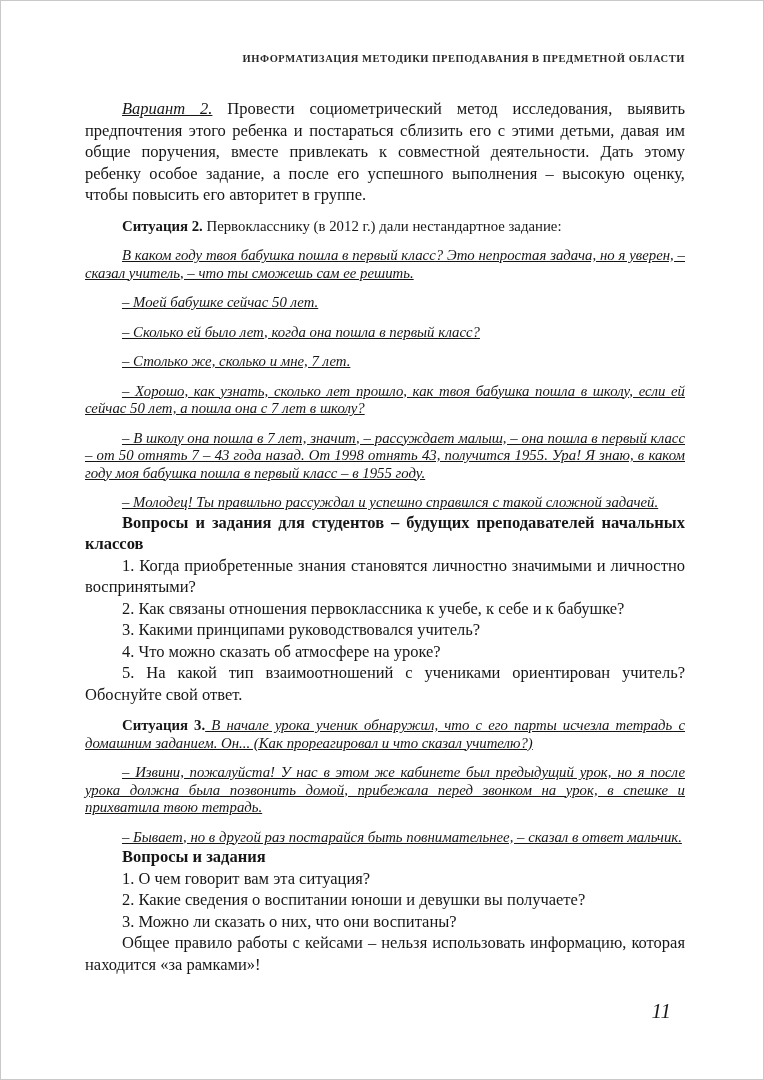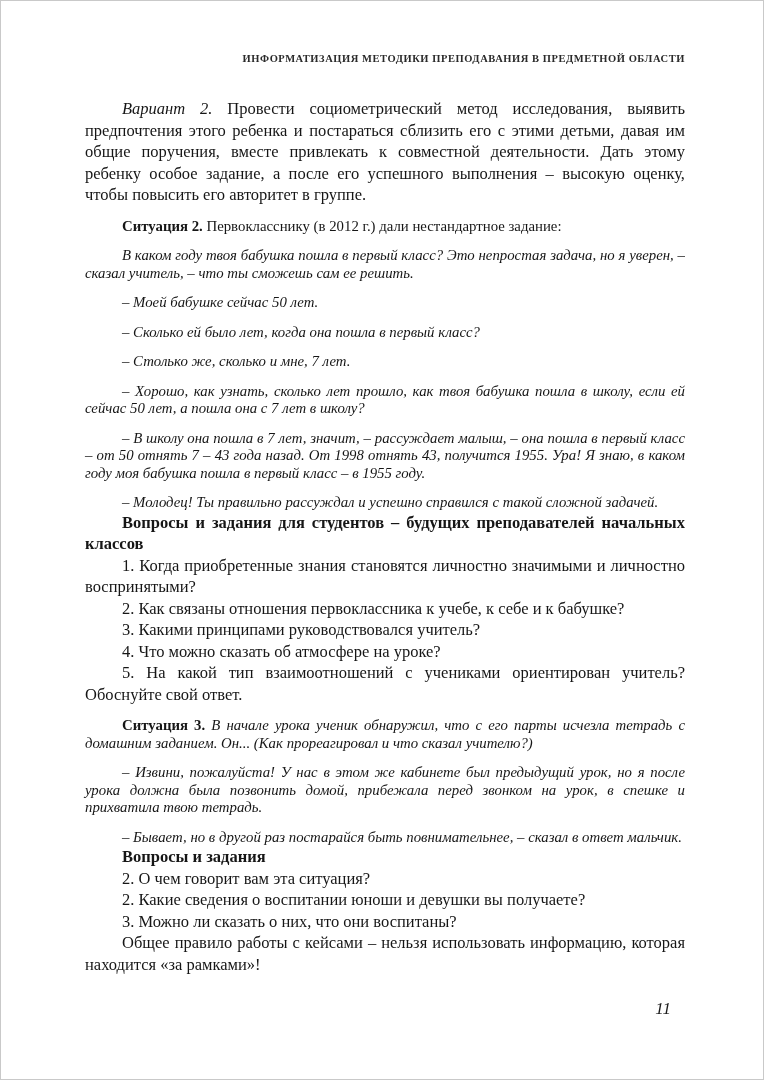--- a/index.html
+++ b/index.html
@@ -47,29 +47,29 @@
     font-size: 16.5px;
     line-height: 21.5px;
   }
   
   .p-q {
     font-size: 14.8px;
     line-height: 17.5px;
     margin-top: 12px;
   }
   .b { font-weight: bold; }
-  .i { font-style: italic; }
+  .i { font-style: italic; text-decoration: underline; }
   .page-number {
     position: absolute;
     top: 998px;
     left: 84px;
     width: 586px;
     text-align: right;
     font-style: italic;
-    font-size: 17px;
+    font-size: 21px;
     color: #1c1c1c;
   }
 </style>
 </head>
 <body>
 
 <div class="sheet">
   <div class="running-head">ИНФОРМАТИЗАЦИЯ  МЕТОДИКИ  ПРЕПОДАВАНИЯ  В  ПРЕДМЕТНОЙ  ОБЛАСТИ</div>
 
   <div class="text-block">
@@ -85,20 +85,20 @@
       <p class="para p-t"><span class="b">Вопросы и задания  для  студентов  –  будущих  преподавателей начальных классов</span></p>
       <p class="para p-t"><span>1. Когда приобретенные знания становятся личностно значимыми и личностно воспринятыми?</span></p>
       <p class="para p-t"><span>2. Как связаны отношения первоклассника к учебе, к себе и к бабушке?</span></p>
       <p class="para p-t"><span>3. Какими принципами руководствовался учитель?</span></p>
       <p class="para p-t"><span>4. Что можно сказать об атмосфере на уроке?</span></p>
       <p class="para p-t"><span>5. На какой тип взаимоотношений с учениками ориентирован учитель? Обоснуйте свой ответ.</span></p>
       <p class="para p-q"><span class="b">Ситуация 3.</span><span class="i"> В начале урока ученик обнаружил, что с его парты исчезла тетрадь с домашним заданием. Он... (Как прореагировал и что сказал учителю?)</span></p>
       <p class="para p-q"><span class="i">– Извини, пожалуйста! У нас в этом же кабинете был предыдущий урок, но я после урока должна была позвонить домой, прибежала перед звонком на урок, в спешке и прихватила твою тетрадь.</span></p>
       <p class="para p-q"><span class="i">– Бывает, но в другой раз постарайся быть повнимательнее, – сказал в ответ мальчик.</span></p>
       <p class="para p-t"><span class="b">Вопросы и задания</span></p>
-      <p class="para p-t"><span>2. О чем говорит вам эта ситуация?</span></p>
+      <p class="para p-t"><span>1. О чем говорит вам эта ситуация?</span></p>
       <p class="para p-t"><span>2. Какие сведения о воспитании юноши и девушки вы получаете?</span></p>
       <p class="para p-t"><span>3. Можно ли сказать о них, что они воспитаны?</span></p>
       <p class="para p-t"><span>Общее правило работы с кейсами – нельзя использовать информацию, которая находится «за рамками»!</span></p>
     </div>
 
   <div class="page-number">11</div>
 </div>
 
 </body></html>

